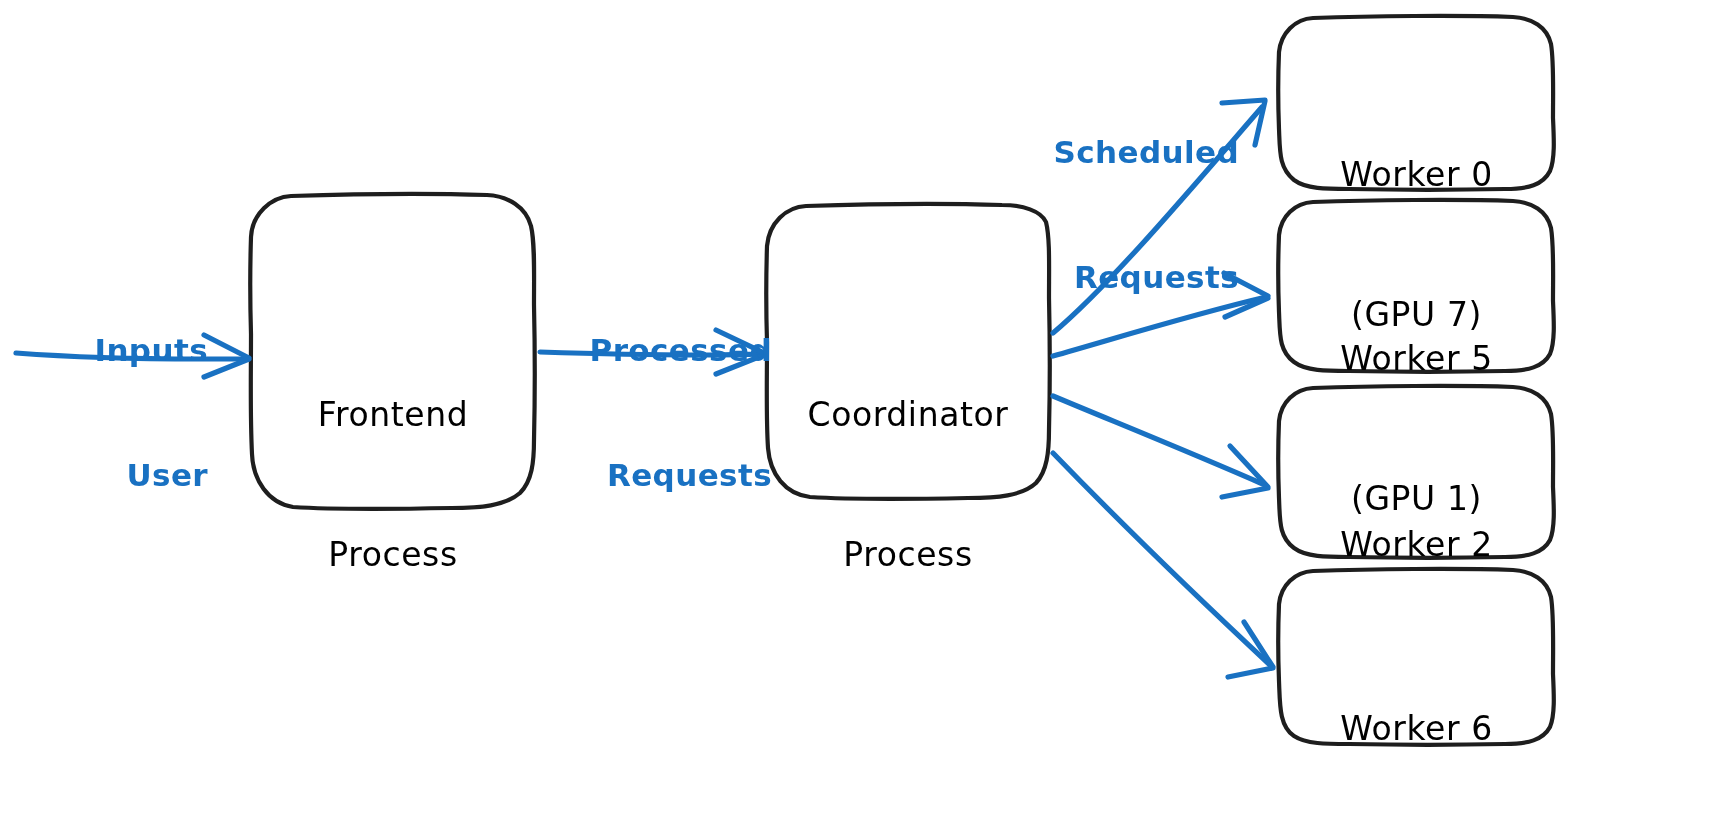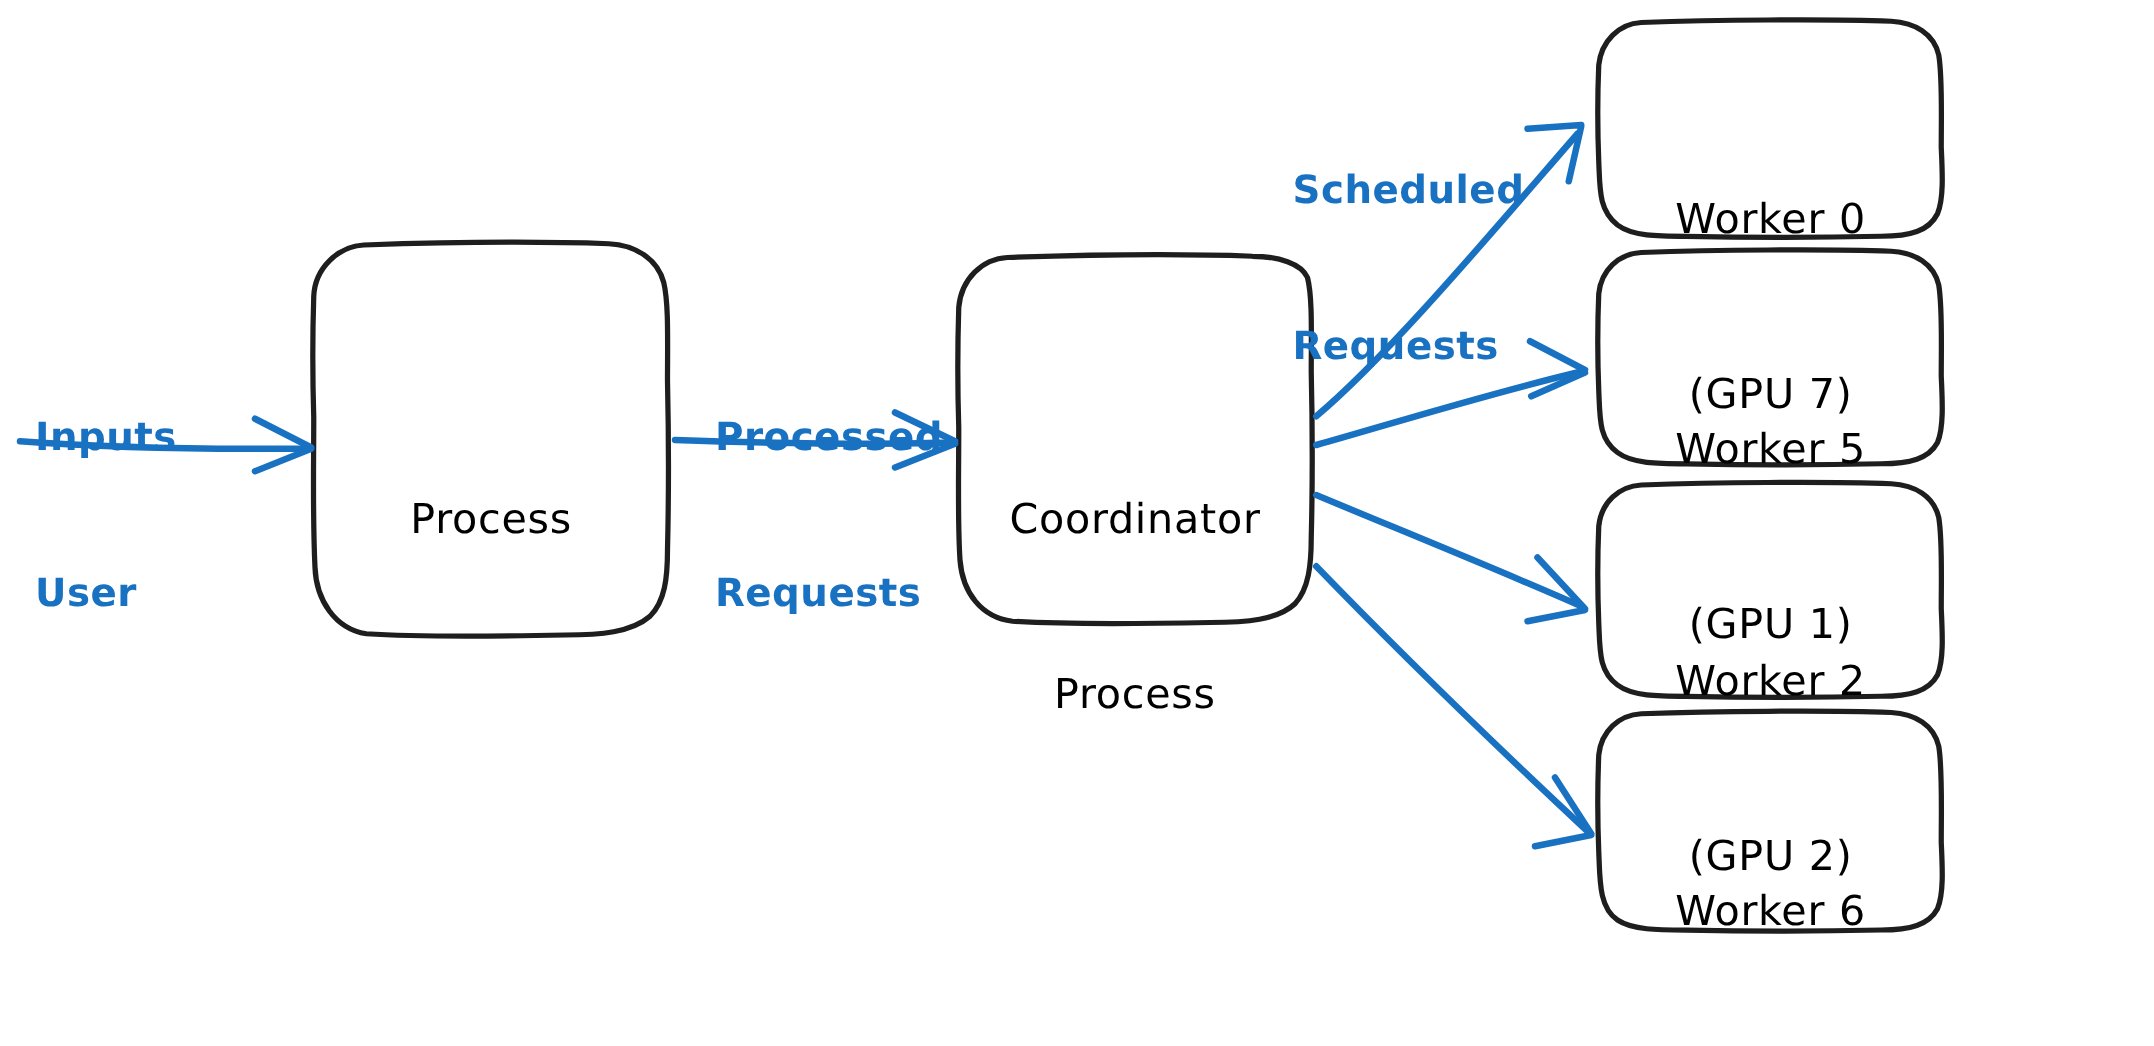--- a/index.html
+++ b/index.html
@@ -40,21 +40,21 @@
     color: #000000;
     font-family: "DejaVu Sans", sans-serif;
     font-size: 33px;
     line-height: 1.42;
     letter-spacing: 0.6px;
     white-space: pre;
     pointer-events: none;
   }
   .edge-label {
     position: absolute;
-    text-align: left;
+    text-align: right;
     color: #1971c2;
     font-family: "DejaVu Sans", sans-serif;
     font-size: 31px;
     line-height: 1.35;
     letter-spacing: 0.4px;
     font-weight: 600;
     white-space: pre;
     pointer-events: none;
   }
   .edge-path {
@@ -195,41 +195,41 @@
     </g>
 
     <g>
       <path class="edge-path" d="M 1053 453 C 1110 512, 1195 595, 1270 665"></path>
       <path class="edge-head" d="M 1244 622 L 1273 667 M 1228 677 L 1273 668"></path>
     </g>
 
   </svg>
 
   <div class="node-label" style="left:251px; top:298px; width:284px;">
+    <div>Frontend</div>
     <div>Process</div>
   </div>
 
   <div class="node-label" style="left:762px; top:298px; width:292px;">
     <div>Coordinator</div>
     <div>Process</div>
   </div>
 
   <div class="node-label" style="left:1279px; top:58px; width:275px;">
     <div>Worker 0</div>
     <div>(GPU 7)</div>
   </div>
 
   <div class="node-label" style="left:1279px; top:242px; width:275px;">
     <div>Worker 5</div>
     <div>(GPU 1)</div>
   </div>
 
   <div class="node-label" style="left:1279px; top:428px; width:275px;">
     <div>Worker 2</div>
-    <div>(GPU 2)</div>
   </div>
 
   <div class="node-label" style="left:1279px; top:612px; width:275px;">
     <div>Worker 6</div>
     
   </div>
 
   <div class="edge-label" style="left:28px; top:246px; width:180px;">
     <div>Inputs</div>
     <div>User</div>

